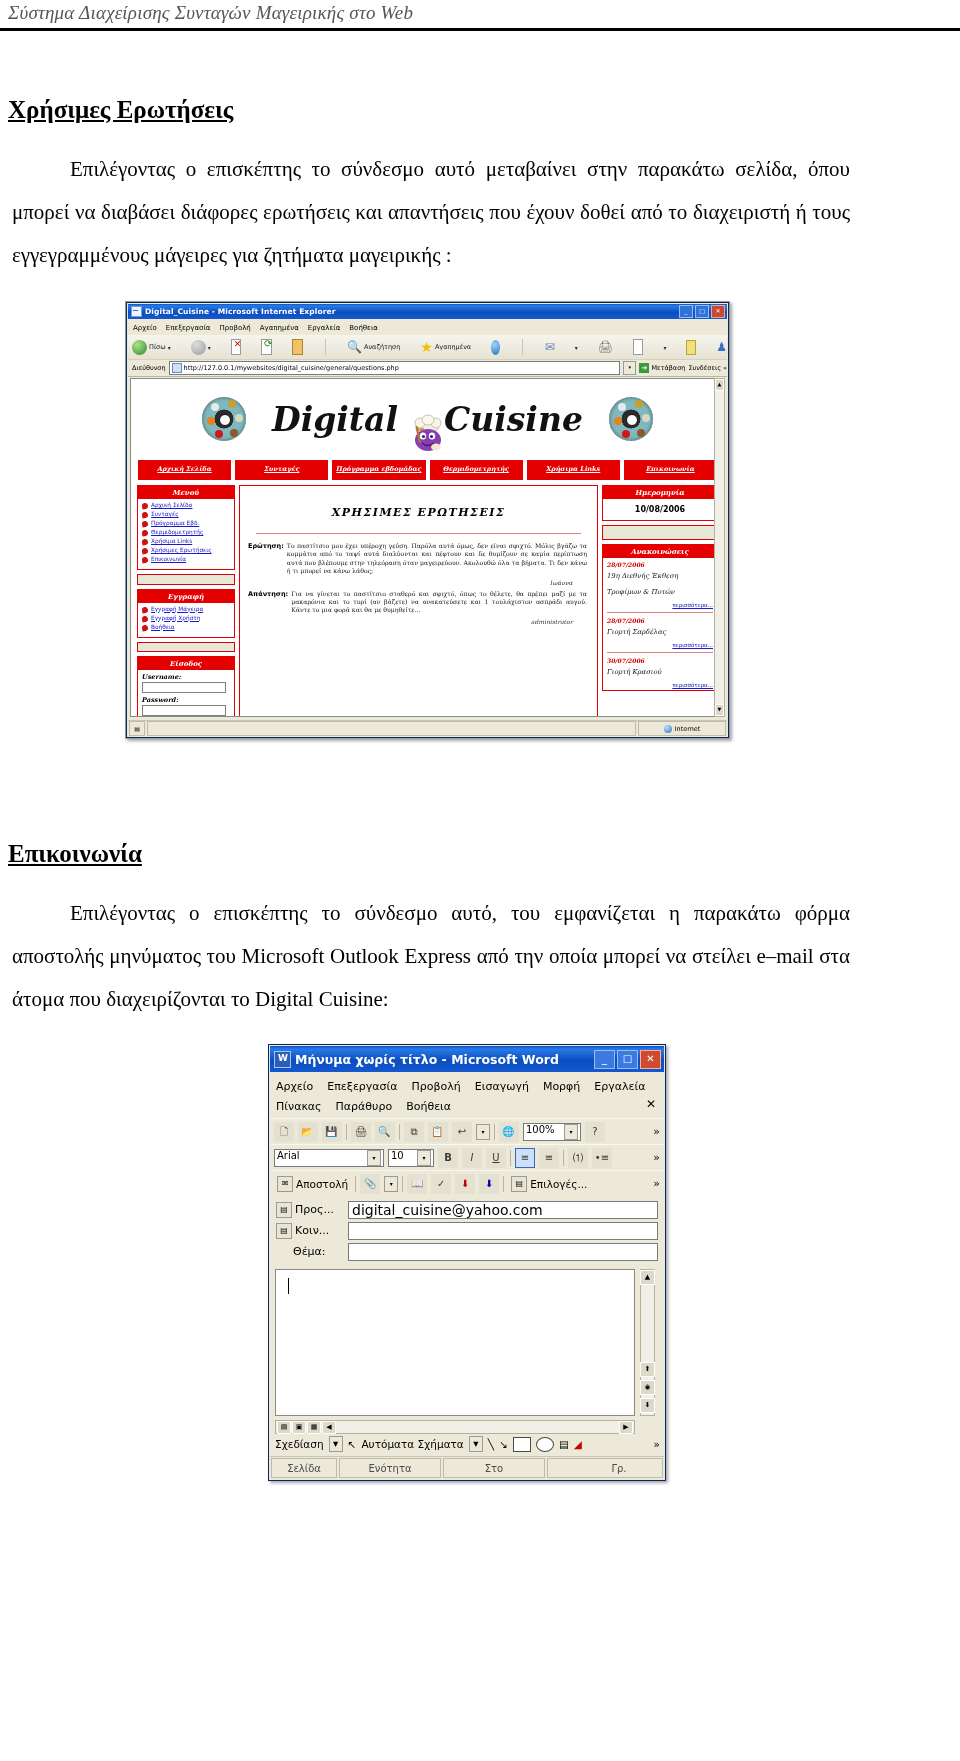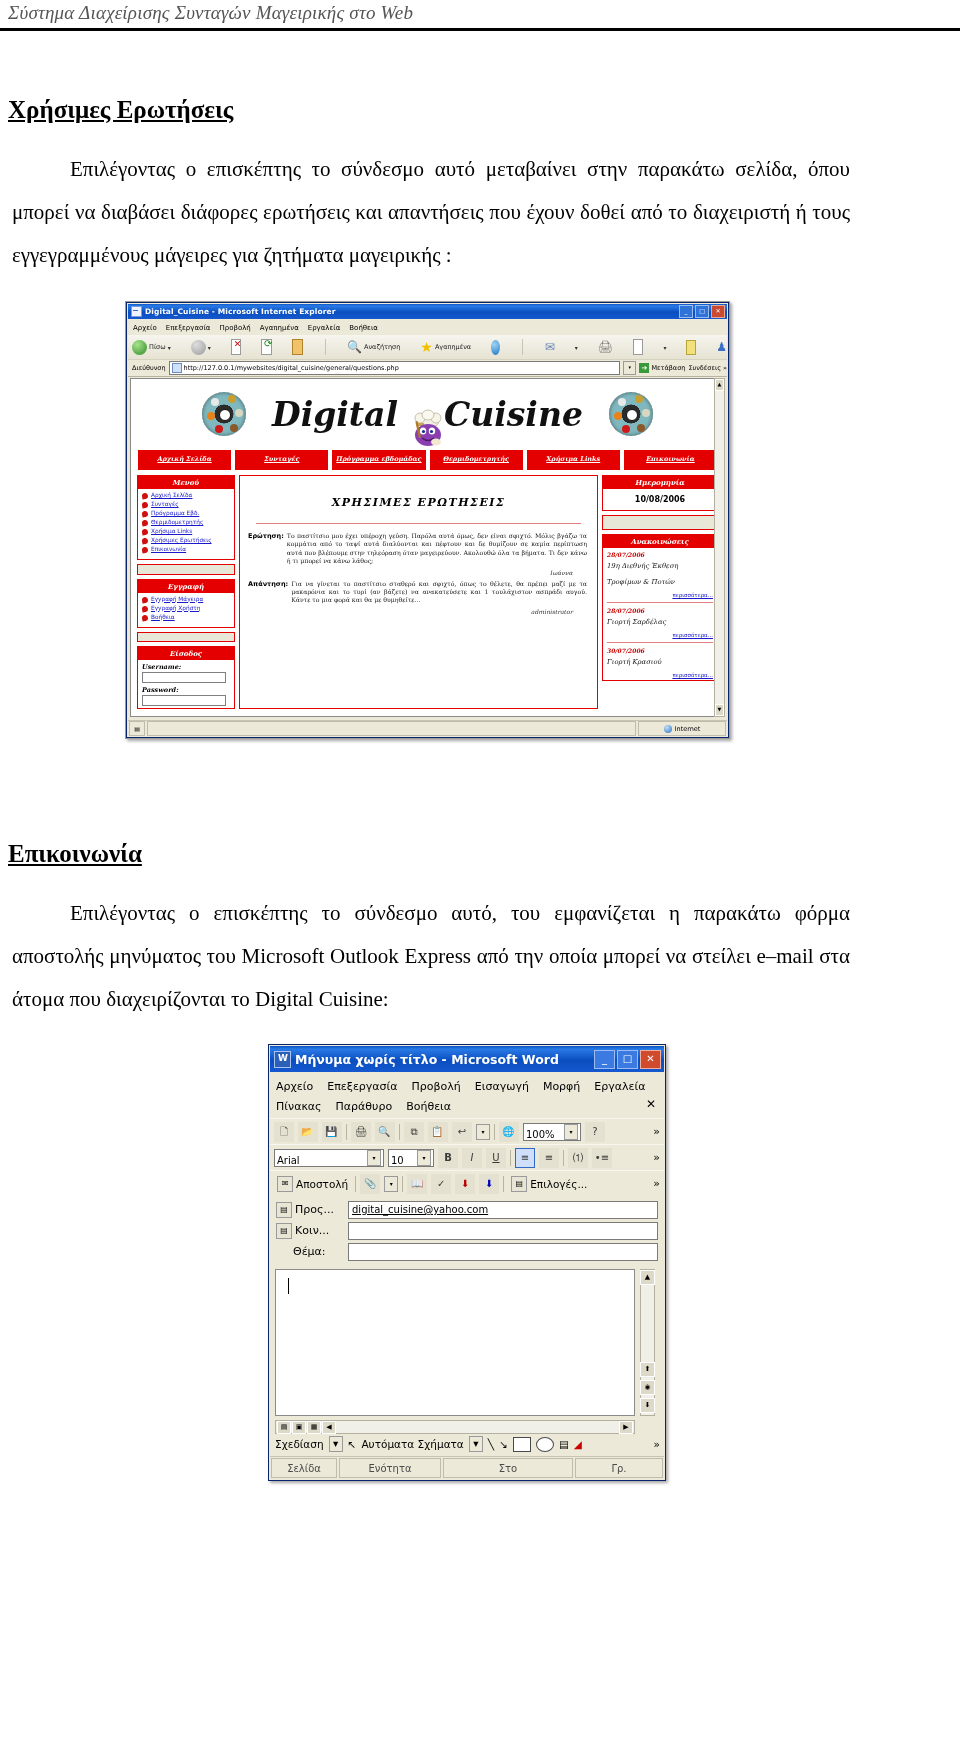--- a/index.html
+++ b/index.html
@@ -139,21 +139,21 @@
   }
   .st-cell{height:13px;border:1px solid #c0bcac;margin:0 1px;}
   .st-left{width:14px;display:flex;align-items:center;justify-content:center;font-size:6px;}
   .st-mid{flex:1;}
   .st-right{width:86px;display:flex;align-items:center;justify-content:center;gap:3px;font-size:6.5px;}
   .globe{width:8px;height:8px;border-radius:50%;background:radial-gradient(circle at 35% 30%,#bfe0f8,#2f72c0);}
 
   
   .site{position:relative;width:100%;height:100%;background:#fff;overflow:hidden;}
   .site-banner{
-    height:70px;display:flex;align-items:center;justify-content:center;gap:26px;
+    height:80px;display:flex;align-items:center;justify-content:center;gap:26px;
     background:#fff;
   }
   .cd-disc{
     width:44px;height:44px;border-radius:50%;
     background:radial-gradient(circle at 50% 50%,#ffffff 0 8%,#2b2b2b 9% 30%,#7fb9bf 31% 70%,#3a3a3a 71% 100%);
     position:relative;box-shadow:inset 0 0 4px rgba(0,0,0,.5);
   }
   .cd-disc .hole{position:absolute;left:50%;top:50%;width:10px;height:10px;margin:-5px 0 0 -5px;
     border-radius:50%;background:#fff;border:1px solid #111;}
   .cd-disc i{position:absolute;width:8px;height:8px;border-radius:50%;display:block;}
@@ -268,32 +268,32 @@
     display:flex;align-items:center;padding-left:4px;gap:4px;
     border-top:1px solid #f7f6ef;
   }
   .ol-b1{top:73px;}
   .ol-b2{top:99px;}
   .ol-b3{top:125px;}
   .obtn{width:18px;height:18px;border:1px solid transparent;background:#e4e1d0;
     font-size:10px;line-height:17px;text-align:center;color:#3a3a3a;}
   .obtn.sel{border:1px solid #316ac5;background:#cfdffa;}
   .osep{width:1px;height:16px;background:#b8b4a2;}
-  .ocombo{height:16px;background:#fff;border:1px solid #7a7a7a;display:flex;align-items:flex-end;
+  .ocombo{height:16px;background:#fff;border:1px solid #7a7a7a;display:flex;align-items:flex-start;
     padding:0 2px;font-size:10px;gap:3px;}
   .ocaret{width:12px;height:14px;background:#ece9d8;border:1px solid #9a9a9a;font-size:6px;
     text-align:center;line-height:13px;flex:0 0 auto;}
   .obtn-txt{display:flex;align-items:center;gap:3px;font-size:10.5px;padding:0 3px;height:19px;}
 
   .ol-fields{position:absolute;left:1px;right:1px;top:151px;height:72px;background:#ece9d8;padding:3px 6px;box-sizing:border-box;}
   .fld-row{display:flex;align-items:center;gap:4px;height:21px;}
   .fld-btn{display:flex;align-items:center;gap:3px;width:68px;font-size:11px;}
   .fld-ico{width:14px;height:14px;background:#e8e5d4;border:1px solid #9a9a9a;font-size:8px;text-align:center;line-height:13px;}
   .fld-inp{flex:1;height:16px;background:#fff;border:1px solid #7a7a7a;display:flex;align-items:center;padding-left:3px;}
-  .fld-val{font-size:10px;text-decoration:underline;color:#000;}
+  .fld-val{font-size:14px;color:#000;}
 
   .ol-edit{
     position:absolute;left:6px;right:30px;top:224px;bottom:64px;background:#fff;border:1px solid #8a8a8a;
   }
   .caret-bar{position:absolute;left:12px;top:8px;width:1px;height:16px;background:#000;}
   .ol-vscroll{position:absolute;right:10px;top:224px;bottom:64px;width:15px;background:#f0efe8;
     border:1px solid #b4b0a0;box-sizing:border-box;display:flex;flex-direction:column;justify-content:space-between;align-items:center;}
   .ol-sb{width:13px;height:13px;background:#ddd9c8;border:1px solid #fff;font-size:7px;text-align:center;line-height:12px;}
   .ol-sb-group{display:flex;flex-direction:column;gap:3px;padding-bottom:2px;}
 
@@ -744,19 +744,19 @@
       <span class="shape oval"></span>
       <span>▤</span>
       <span style="color:#c00;">◢</span>
       <span style="margin-left:auto;margin-right:4px;">»</span>
     </div>
 
     <div class="ol-stat">
       <div class="c" style="width:64px;">Σελίδα</div>
       <div class="c" style="width:100px;">Ενότητα</div>
       <div class="c" style="flex:1;">Στο</div>
-      <div class="c" style="width:86px;">Γρ.</div>
+      <div class="c" style="width:86px;padding-left:28px;">Γρ.</div>
     </div>
 
   </div>
 
 
 </div>
 
 </body></html>

